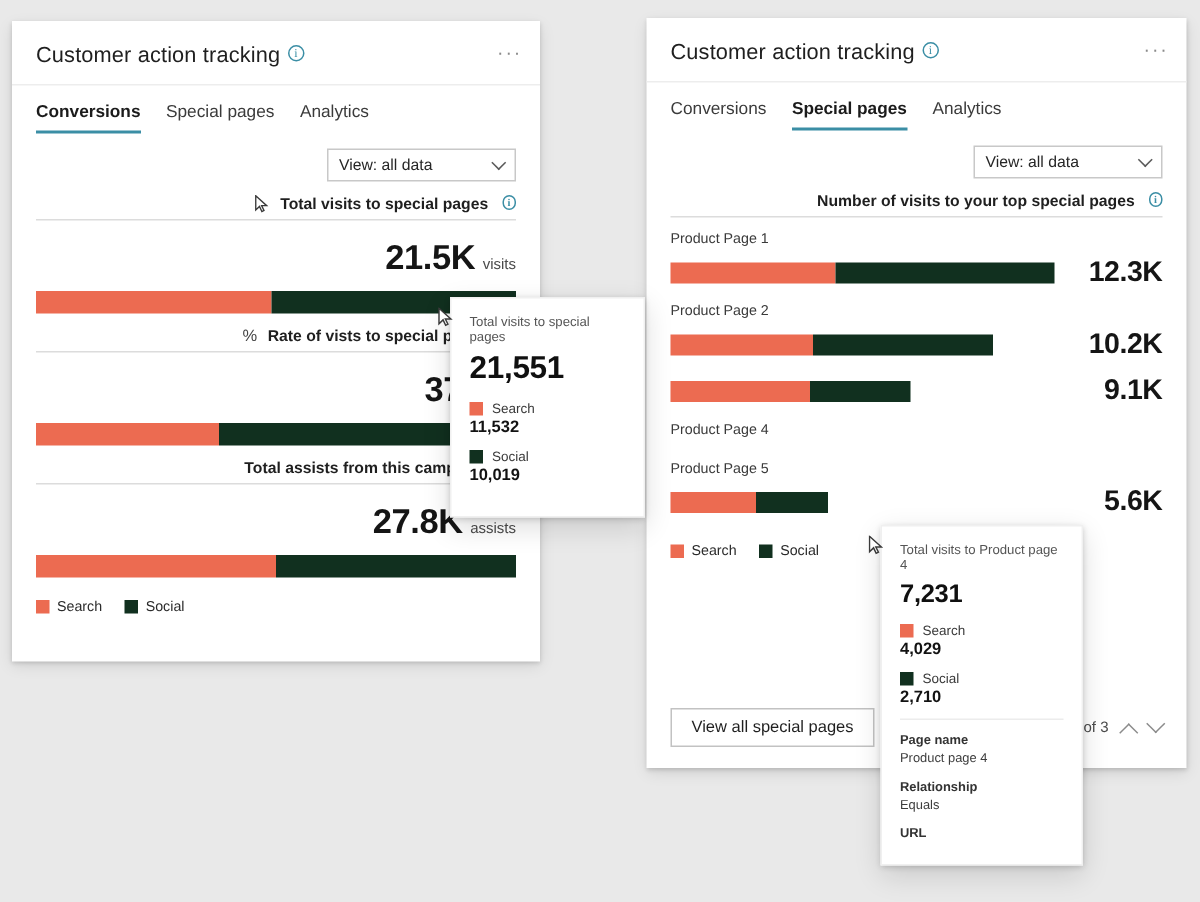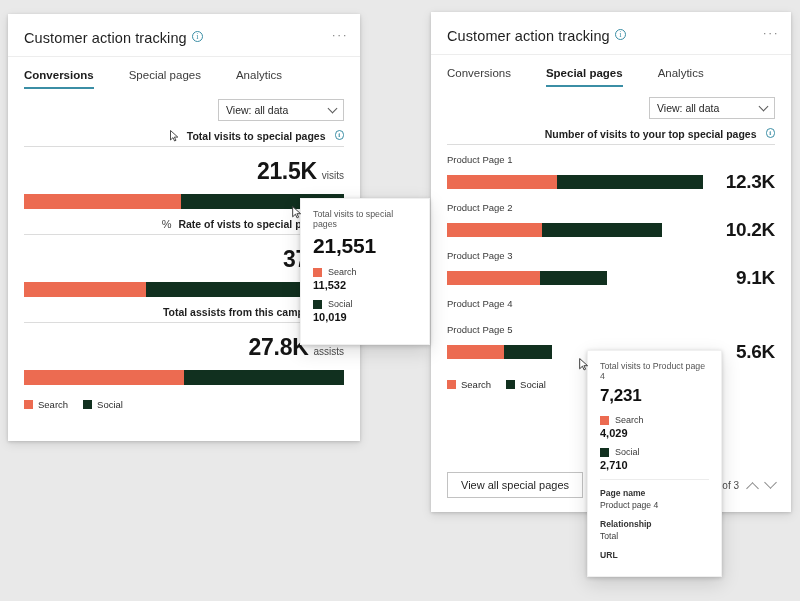--- a/index.html
+++ b/index.html
@@ -48,21 +48,21 @@
     font-family: "Liberation Serif", serif;
   }
   .info-ico.sm { width: 9.5px; height: 9.5px; line-height: 8.2px; font-size: 7px; margin-left: 4px; }
   .ellipsis {
     position: absolute; right: 12px; top: 16px;
     color: #8a8a8a; font-size: 13px; letter-spacing: 1.2px;
     line-height: 10px; cursor: pointer;
   }
 
   
-  .tabs { display: flex; gap: 35px; padding: 12px 16px 0 16px; }
+  .tabs { display: flex; gap: 17px; padding: 12px 16px 0 16px; }
   .tab {
     font-size: 11.5px; color: #3b3b3b; padding-bottom: 6px;
     cursor: pointer; border-bottom: 2.2px solid transparent;
     white-space: nowrap;
   }
   .tab.active { color: #1b1b1b; font-weight: bold; border-bottom-color: #3b8ea5; }
 
   
   .select-row { display: flex; justify-content: flex-end; padding: 10px 16px 0 16px; }
   .select {
@@ -287,21 +287,20 @@
           <div class="page-name">Product Page 2</div>
           <div class="page-body">
             <div class="page-bar" style="width: 215px;">
               <div style="background: rgb(236, 107, 81); width: 44%;"></div>
               <div style="background: rgb(17, 48, 31); width: 56%;"></div>
             </div>
             <div class="page-val">10.2K</div>
           </div>
         </div>
         <div class="page-row">
-          <div class="page-name">Product Page 3</div>
           <div class="page-body">
             <div class="page-bar" style="width: 160px;">
               <div style="background: rgb(236, 107, 81); width: 58%;"></div>
               <div style="background: rgb(17, 48, 31); width: 42%;"></div>
             </div>
             <div class="page-val">9.1K</div>
           </div>
         </div>
         <div class="page-row">
           <div class="page-name">Product Page 4</div>
@@ -385,20 +384,20 @@
         </div>
       <div class="num">2,710</div>
     </div>
     <div class="tip-sep"></div>
     <div class="tip-field">
       <div class="k">Page name</div>
       <div class="v">Product page 4</div>
     </div>
     <div class="tip-field">
       <div class="k">Relationship</div>
-      <div class="v">Total</div>
+      <div class="v">Equals</div>
     </div>
     <div class="tip-field" style="margin-bottom:0">
       <div class="k">URL</div>
     </div>
   </div>
 
 </div>
 
 </body></html>

